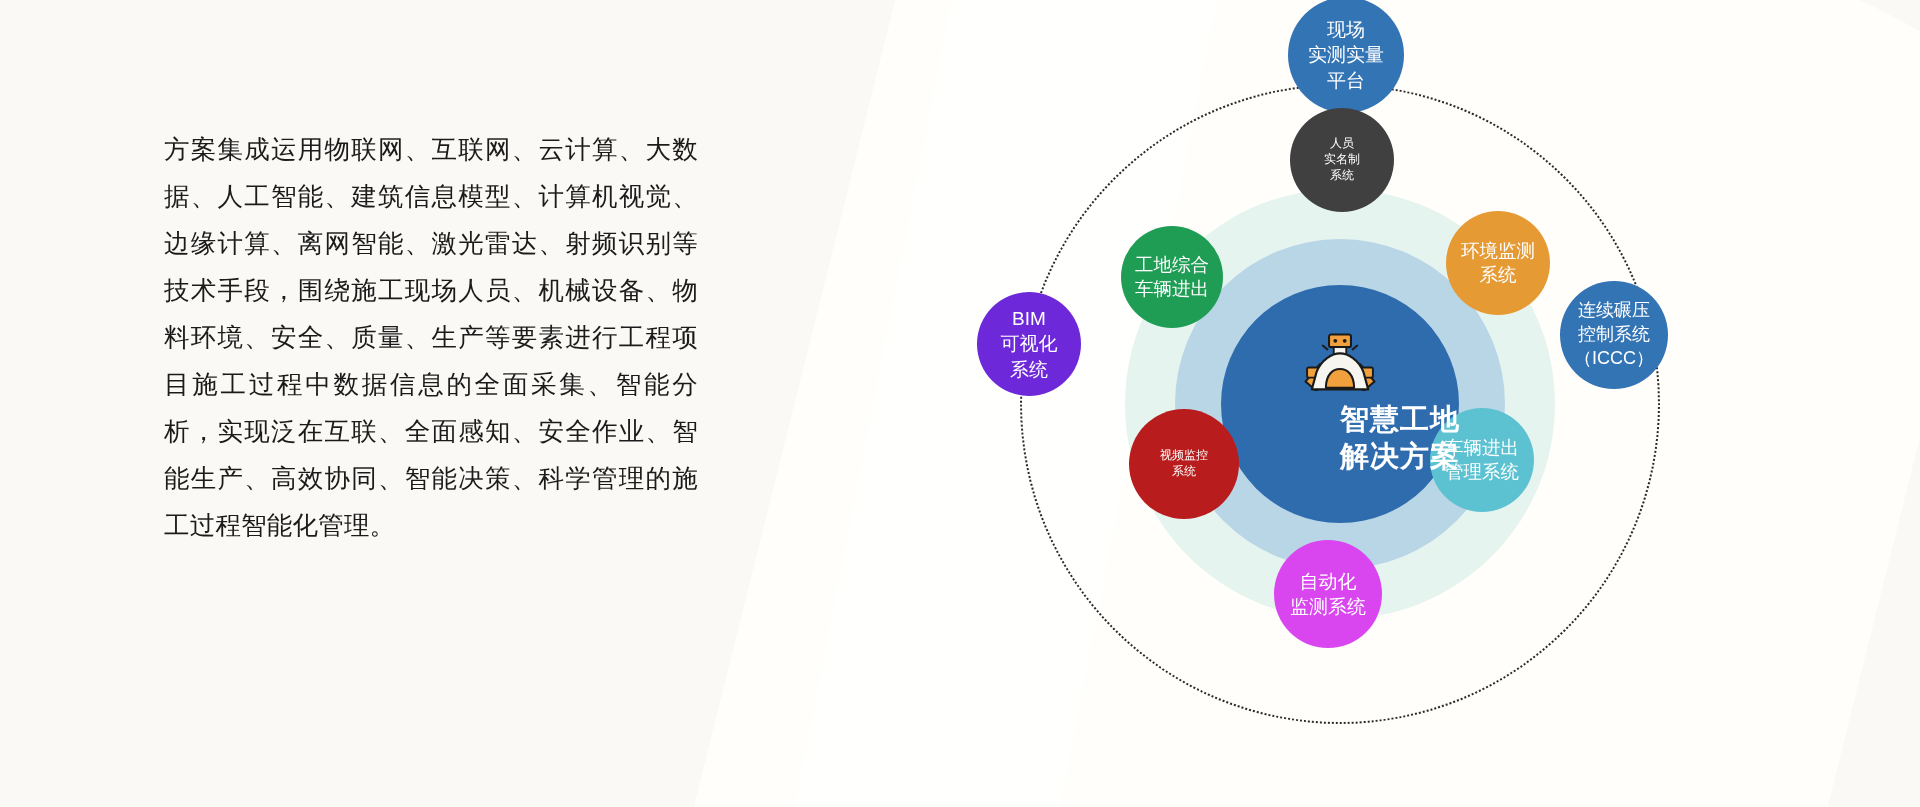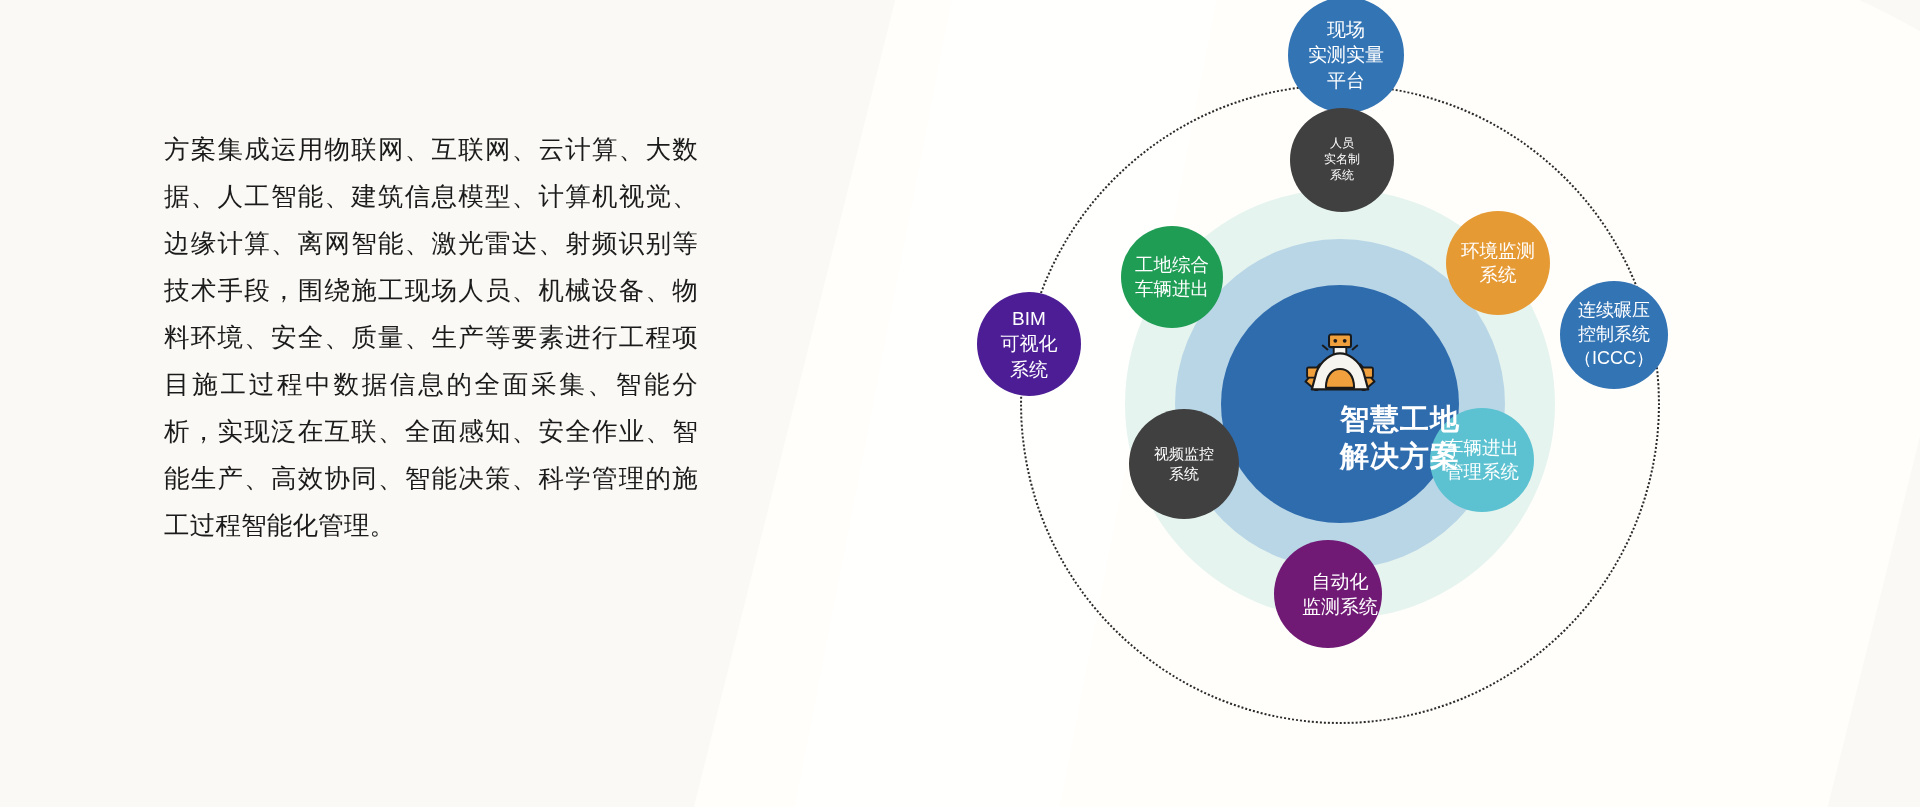--- a/index.html
+++ b/index.html
@@ -214,29 +214,29 @@
         </div>
         <div class="node" style="width: 108px; height: 108px; left: 800px; top: 281px; background: rgb(51, 116, 181); font-size: 18px; text-align: center;">
           <span class="node-label">连续碾压
 控制系统
 （ICCC）</span>
         </div>
         <div class="node" style="width: 104px; height: 104px; left: 670px; top: 408px; background: rgb(92, 194, 209); font-size: 18.5px;">
           <span class="node-label">车辆进出
 管理系统</span>
         </div>
-        <div class="node" style="width: 108px; height: 108px; left: 514px; top: 540px; background: #701a75; font-size: 19px; justify-content: flex-end;">
+        <div class="node" style="width: 108px; height: 108px; left: 514px; top: 540px; background: #d946ef; font-size: 19px;">
           <span class="node-label">自动化
 监测系统</span>
         </div>
-        <div class="node" style="width: 110px; height: 110px; left: 369px; top: 409px; background: #404040; font-size: 15px;">
+        <div class="node" style="width: 110px; height: 110px; left: 369px; top: 409px; background: #b91c1c; font-size: 12px;">
           <span class="node-label">视频监控
 系统</span>
         </div>
-        <div class="node" style="width: 104px; height: 104px; left: 217px; top: 292px; background: #4c1d95; font-size: 19px;">
+        <div class="node" style="width: 104px; height: 104px; left: 217px; top: 292px; background: #6d28d9; font-size: 19px;">
           <span class="node-label">BIM
 可视化
 系统</span>
         </div>
         <div class="node" style="width: 102px; height: 102px; left: 361px; top: 226px; background: rgb(31, 157, 85); font-size: 18.5px;">
           <span class="node-label">工地综合
 车辆进出</span>
         </div>
       </div>
 

